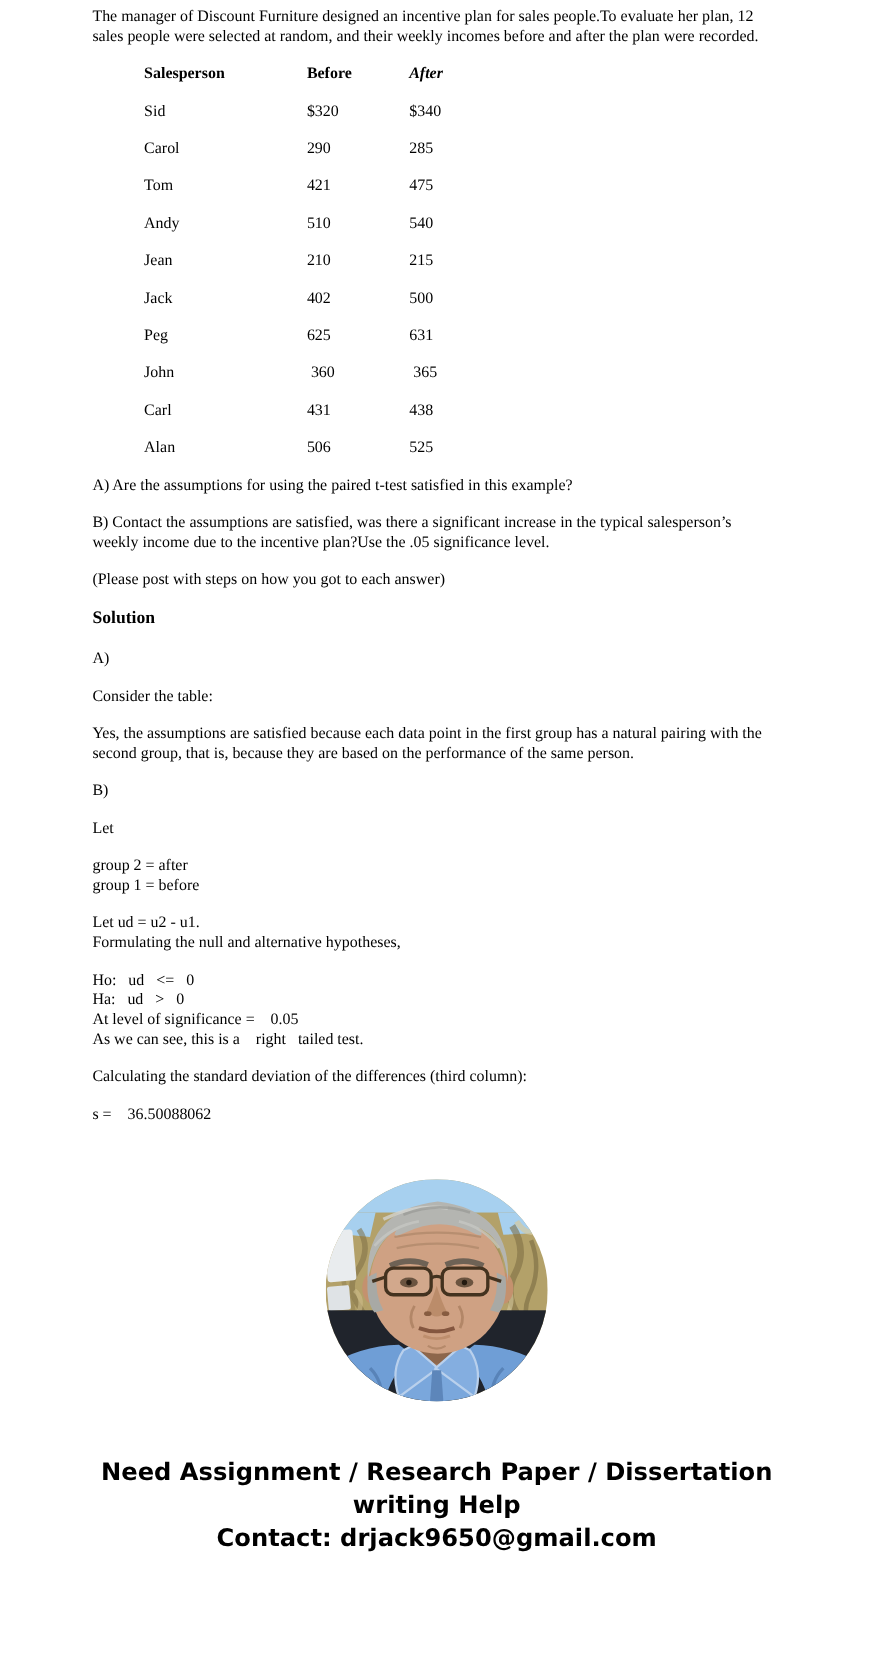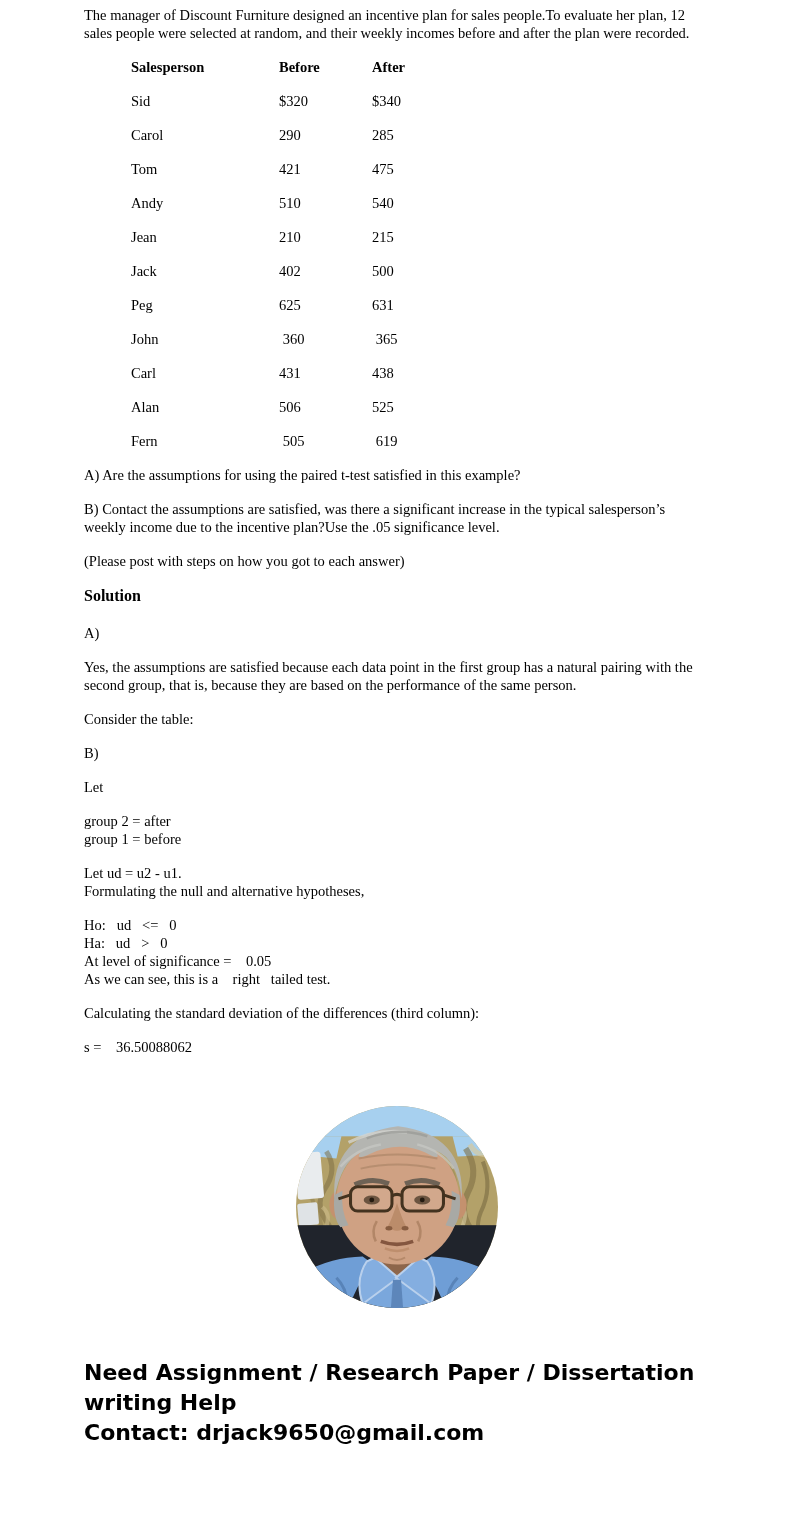--- a/index.html
+++ b/index.html
@@ -30,39 +30,39 @@
     text-align: left;
     vertical-align: top;
     font-weight: normal;
     line-height: 18px;
     padding: 0 0 16px 0;
     white-space: pre-wrap;
   }
   table.data-table th { font-weight: bold; }
   table.data-table .col-name   { width: 148px; margin-left: 36px; }
   table.data-table .col-before { width: 93px; }
-  table.data-table .col-after  { width: 80px; }
+  table.data-table .col-after  { width: 80px; font-style: italic; }
 
   .solution-heading {
     font-size: 16px;
     font-weight: bold;
     line-height: 20px;
     margin: 4px 0 18px 0;
   }
 
   .photo-wrap {
     margin: 50px auto 0 auto;
     width: 202px;
     height: 202px;
   }
   .photo-wrap svg { display: block; }
 
   .footer-banner {
     margin-top: 50px;
-    text-align: left;
+    text-align: center;
     font-family: "DejaVu Sans", sans-serif;
     font-weight: bold;
     font-size: 22px;
     line-height: 30px;
     color: #000000;
   }
   .footer-banner div { white-space: nowrap; }
 </style>
 </head>
 <body>
@@ -121,41 +121,36 @@
     <tr>
       <td>Carl</td>
       <td>431</td>
       <td>438</td>
     </tr>
     <tr>
       <td>Alan</td>
       <td>506</td>
       <td>525</td>
     </tr>
-    <tr>
-      <td>Fern</td>
-      <td> 505</td>
-      <td> 619</td>
-    </tr>
   </tbody>
     </table>
 
   <p>A) Are the assumptions for using the paired t-test satisfied in this example?</p>
 
   <p><span>B) Contact the assumptions </span><span class="italic">are satisfied,</span><span> was there a significant increase in the typical salesperson’s weekly income due to the incentive plan?Use the .05 significance level.</span></p>
 
   <p class="italic">(Please post with steps on how you got to each answer)</p>
 
   <div class="solution-heading">Solution</div>
 
   <p>A)</p>
 
+  <p>Consider the table:</p>
+
   <p>Yes, the assumptions are satisfied because each data point in the first group has a natural pairing with the second group, that is, because they are based on the performance of the same person.</p>
-
-  <p>Consider the table:</p>
 
   <p>B)</p>
 
   <p>Let</p>
 
   <p>
     <span class="pre">group 2 = after</span><br>
     <span class="pre">group 1 = before</span>
   </p>
 

